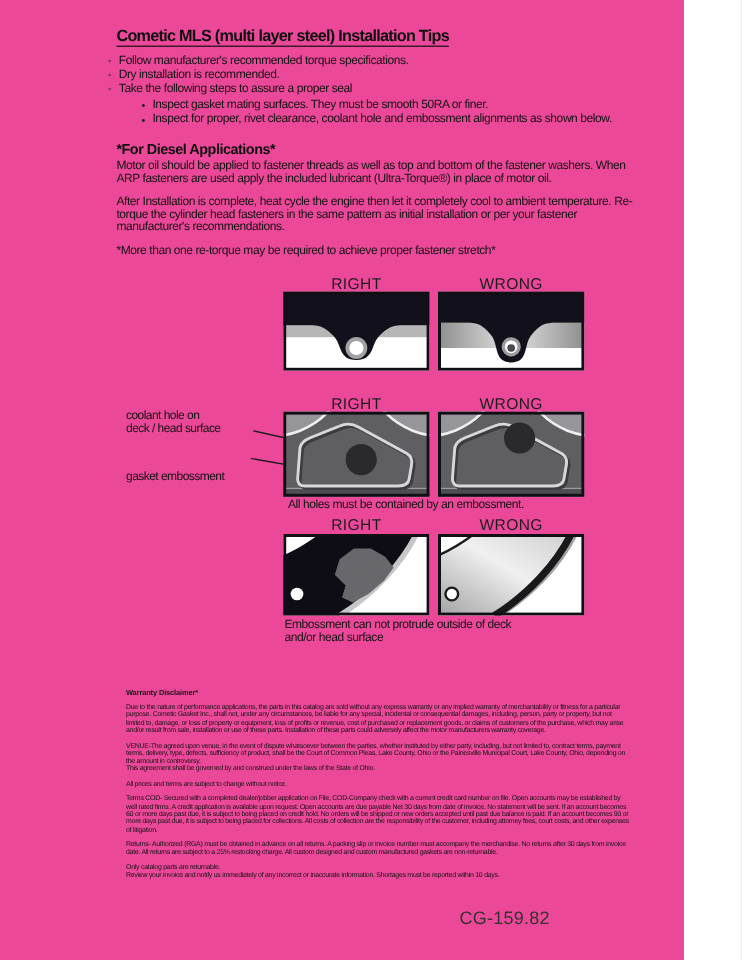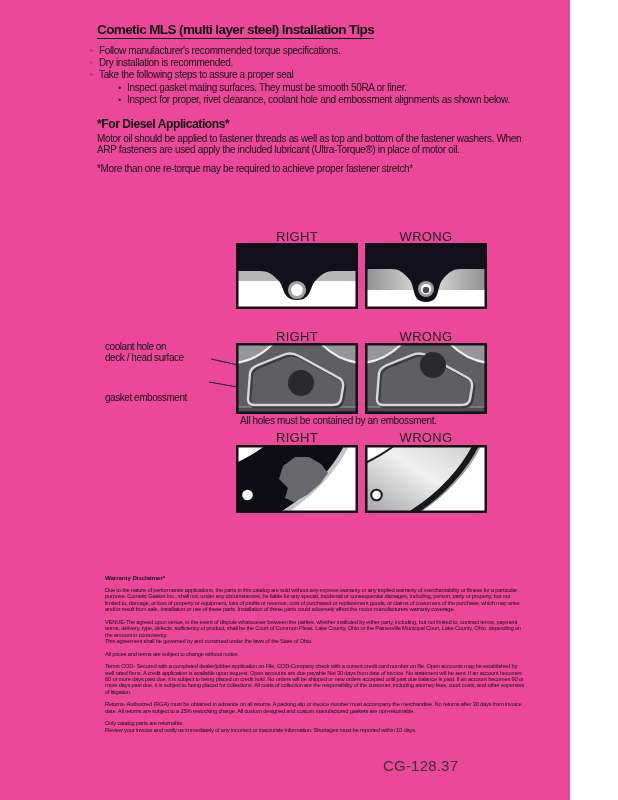--- a/index.html
+++ b/index.html
@@ -67,20 +67,21 @@
     </div>
     <div class="brow sub">
       <span class="bm">•</span>
       <span>Inspect for proper, rivet clearance, coolant hole and embossment alignments as shown below.</span>
     </div>
   </div>
 
   <div class="abs diesel">
     <p class="dhead">*For Diesel Applications*</p>
     <p class="dp">Motor oil should be applied to fastener threads as well as top and bottom of the fastener washers. When ARP fasteners are used apply the included lubricant (Ultra-Torque®) in place of motor oil.</p>
+    <p class="dp">After Installation is complete, heat cycle the engine then let it completely cool to ambient temperature. Re-torque the cylinder head fasteners in the same pattern as initial installation or per your fastener manufacturer's recommendations.</p>
     <p class="dp">*More than one re-torque may be required to achieve proper fastener stretch*</p>
   </div>
 
   <div class="abs rw" style="left:236px;top:229px">RIGHT</div>
   <div class="abs rw" style="left:365px;top:229px">WRONG</div>
 
   <svg class="panel" style="left:236px;top:243px" width="122" height="66" viewBox="0 0 122 66">
     <rect x="0" y="0" width="122" height="66" fill="#ffffff"></rect>
     <rect x="0" y="28" width="122" height="10" fill="#b6b6b6"></rect>
     <path d="M0,0 H122 V28 H98 C90,28 86,31 80,37 C73,44 76,57 61,57 C46,57 49,44 42,37 C36,31 32,28 24,28 H0 Z" fill="#12101a"></path>
@@ -170,32 +171,36 @@
     </defs>
     <rect x="0" y="0" width="122" height="68" fill="#ffffff"></rect>
     <path d="M30,0 H111 C99,24 76,50 47,68 H0 V18 C12,12.5 21.5,6.5 30,0 Z" fill="url(#g3)"></path>
     <path d="M30,0 C21.5,6.5 12,12.5 0,18" fill="none" stroke="#1c1c1e" stroke-width="2"></path>
     <path d="M114,2 C102,26 79,51 50,69" fill="none" stroke="#a0a0a2" stroke-width="3"></path>
     <path d="M111,0 C99,24 76,50 47,68" fill="none" stroke="#19191b" stroke-width="6"></path>
     <circle cx="11.5" cy="50" r="5.3" fill="#ffffff" stroke="#1a1a1c" stroke-width="2"></circle>
     <rect x="1.25" y="1.25" width="119.5" height="65.5" fill="none" stroke="#101014" stroke-width="2.5"></rect>
   </svg>
 
+  <div class="abs cap" style="left:237px;top:516px">
+    <div>Embossment can not protrude outside of deck</div>
+    <div>and/or head surface</div>
+  </div>
 
   <div class="abs warranty">
     <p class="whead">Warranty Disclaimer*</p>
     <p class="wp">Due to the nature of performance applications, the parts in this catalog are sold without any express warranty or any implied warranty of merchantability or fitness for a particular purpose.  Cometic Gasket Inc., shall not, under any circumstances, be liable for any special, incidental or consequential damages, including, person, party or property, but not limited to, damage, or loss of property or equipment, loss of profits or revenue, cost of purchased or replacement goods, or claims of customers of the purchase, which may arise and/or result from sale, installation or use of these parts.  Installation of these parts could adversely affect the motor manufacturers warranty coverage.</p>
     <p class="wp">
       <span>VENUE-The agreed upon venue, in the event of dispute whatsoever between the parties, whether instituted by either party, including, but not limited to, contract terms, payment terms, delivery, type, defects, sufficiency of product, shall be the Court of Common Pleas, Lake County, Ohio or the Painesville Municipal Court, Lake County, Ohio, depending on the amount in controversy.</span><br>
       <span>This agreement shall be governed by and construed under the laws of the State of Ohio.</span>
     </p>
     <p class="wp">All prices and terms are subject to change without notice.</p>
     <p class="wp">Terms COD- Secured with a completed dealer/jobber application on File, COD-Company check with a current credit card number on file.  Open accounts may be established by well rated firms.  A credit application is available upon request.  Open accounts are due payable Net 30 days from date of invoice.  No statement will be sent.  If an account becomes 60 or more days past due, it is subject to being placed on credit hold.  No orders will be shipped or new orders accepted until past due balance is paid.  If an account becomes 90 or more days past due, it is subject to being placed for collections.  All costs of collection are the responsibility of the customer, including attorney fees, court costs, and other expenses of litigation.</p>
     <p class="wp">Returns- Authorized (RGA) must be obtained in advance on all returns.  A packing slip or invoice number must accompany the merchandise.  No returns after 30 days from invoice date.  All returns are subject to a 25% restocking charge.  All custom designed and custom manufactured gaskets are non-returnable.</p>
     <p class="wp">
       <span>Only catalog parts are returnable.</span><br>
       <span>Review your invoice and notify us immediately of any incorrect or inaccurate information.  Shortages must be reported within 10 days.</span>
     </p>
   </div>
 
-  <div class="abs pageno">CG-128.37</div>
+  <div class="abs pageno">CG-159.82</div>
 
 </div>
 
 </body></html>

